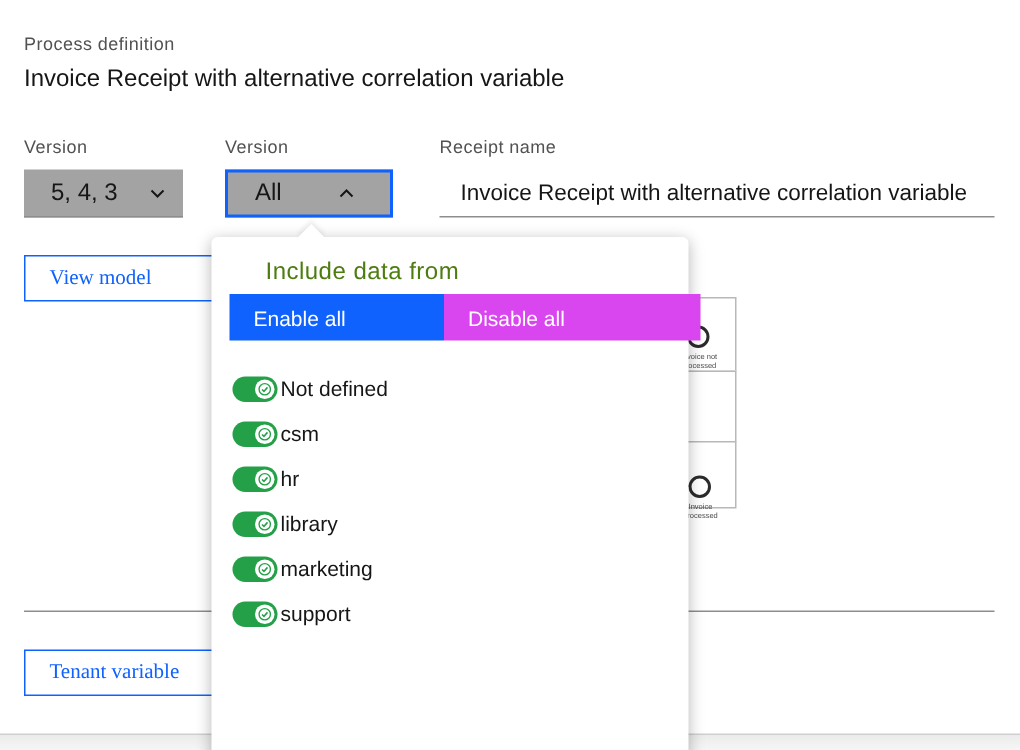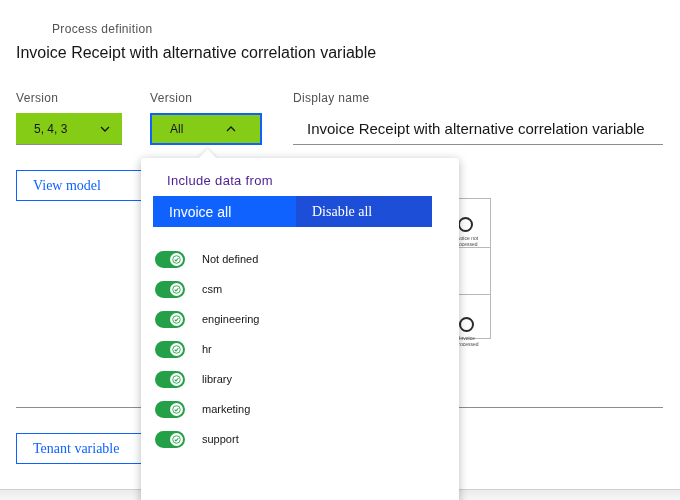--- a/index.html
+++ b/index.html
@@ -6,31 +6,31 @@
   html,body { width:680px; height:500px; }
   body {
     position:relative; overflow:hidden; background:#ffffff;
     font-family:"Liberation Sans", sans-serif; color:#161616;
     -webkit-font-smoothing:antialiased;
   }
   .abs { position:absolute; }
   .field-label { font-size:12px; color:#525252; letter-spacing:.32px; }
 
   
-  #proc-def-label { left:16px; top:22px;margin-left:36px; }
+  #proc-def-label { left:16px; top:22px; }
   #proc-def-title { left:16px; top:44px; font-size:16px; color:#161616; }
 
   
   #version-label { left:16px; top:91px; }
   #tenant-label  { left:150px; top:91px; }
   #display-label { left:293px; top:91px; }
 
   .select-box {
-    height:32px; display:flex; align-items:center; background:#84cc16;
-    font-size:12px; color:#161616; cursor:pointer;
+    height:32px; display:flex; align-items:center; background:#a3a3a3;
+    font-size:16px; color:#161616; cursor:pointer;
   }
   #version-select { left:16px; top:113px; width:106px;
     border-bottom:1px solid #8d8d8d; padding:0 12px 0 18px; justify-content:space-between; }
   #tenant-select  { left:150px; top:113px; width:112px;
     border:2px solid #0f62fe; padding:0 24px 0 18px; justify-content:space-between; }
   #display-input  { left:293px; top:113px; width:370px; height:32px;
     border:none; border-bottom:1px solid #8d8d8d; background:#fff;
     font-family:"Liberation Sans", sans-serif; font-size:15px; color:#161616; padding:0 8px 0 14px; }
 
   .chev { display:inline-flex; }
@@ -75,45 +75,45 @@
   #tenant-popover {
     left:141px; top:158px; width:318px; height:360px;
     background:#fff; border-radius:4px; z-index:10;
     box-shadow:0 2px 10px rgba(0,0,0,.28);
   }
   #popover-caret {
     position:absolute; left:60px; top:-6px; width:13px; height:13px;
     background:#fff; transform:rotate(45deg);
     box-shadow:-2px -2px 3px rgba(0,0,0,.07);
   }
-  #include-data-label { position:absolute; left:26px; top:15px; font-size:13px; color:#4c1d95; letter-spacing:.32px; }
+  #include-data-label { position:absolute; left:36px; top:15px; font-size:16px; color:#4d7c0f; letter-spacing:.32px; }
   #bulk-buttons { position:absolute; left:12px; top:38px; display:flex; }
   .bulk-btn { height:31px; border:none; font-size:14px; color:#fff;
     font-family:"Liberation Sans", sans-serif; text-align:left; padding:0 16px;
     display:flex; align-items:center; cursor:pointer; }
   #enable-all-btn  { width:143px; background:#0f62fe; }
-  #disable-all-btn { width:136px; background:#1d4ed8;font-family:Liberation Serif, serif; }
+  #disable-all-btn { width:171px; background:#d946ef; }
 
   #toggle-list { position:absolute; left:14px; top:86px; list-style:none; }
   .toggle-row { height:30px; display:flex; align-items:center; }
   .toggle-pill { position:relative; width:30px; height:17px; border-radius:9px;
     background:#24a148; cursor:pointer; flex:none; }
   .toggle-knob { position:absolute; right:2px; top:2px; width:13px; height:13px;
     border-radius:50%; background:#fff; display:flex; align-items:center; justify-content:center; }
-  .toggle-label { margin-left:17px; font-size:11px; color:#161616; }
+  .toggle-label { margin-left:2px; font-size:14px; color:#161616; }
 </style>
 </head>
 <body>
 
 <div class="abs field-label" id="proc-def-label">Process definition</div>
 <div class="abs" id="proc-def-title">Invoice Receipt with alternative correlation variable</div>
 
 <div class="abs field-label" id="version-label">Version</div>
 <div class="abs field-label" id="tenant-label">Version</div>
-<div class="abs field-label" id="display-label">Display name</div>
+<div class="abs field-label" id="display-label">Receipt name</div>
 
 <div class="abs select-box" id="version-select">
   <span>5, 4, 3</span>
   <span class="chev">
     <svg width="10" height="6" viewBox="0 0 10 6">
         <path d="M1 1l4 4 4-4" stroke="#161616" stroke-width="1.3" fill="none"></path>
       </svg>
   </span>
 </div>
 
@@ -151,21 +151,21 @@
 </div>
 
 <div class="abs" id="divider-1"></div>
 <button class="tertiary-btn" id="rename-variable-btn">Tenant variable</button>
 <div class="abs" id="footer-strip"></div>
 
 <div class="abs" id="tenant-popover">
   <div id="popover-caret"></div>
   <div id="include-data-label">Include data from</div>
   <div id="bulk-buttons">
-    <button class="bulk-btn" id="enable-all-btn">Invoice all</button>
+    <button class="bulk-btn" id="enable-all-btn">Enable all</button>
     <button class="bulk-btn" id="disable-all-btn">Disable all</button>
   </div>
   <ul id="toggle-list">
       <li class="toggle-row">
         <span class="toggle-pill">
           <span class="toggle-knob">
             <span style="display:inline-flex">
               <svg width="9" height="9" viewBox="0 0 10 10">
                 <circle cx="5" cy="5" r="4.2" fill="none" stroke="#24a148" stroke-width="1"></circle>
                 <path d="M3 5.2l1.4 1.4L7 3.6" fill="none" stroke="#24a148" stroke-width="1.2"></path>
@@ -192,33 +192,20 @@
         <span class="toggle-pill">
           <span class="toggle-knob">
             <span style="display:inline-flex">
               <svg width="9" height="9" viewBox="0 0 10 10">
                 <circle cx="5" cy="5" r="4.2" fill="none" stroke="#24a148" stroke-width="1"></circle>
                 <path d="M3 5.2l1.4 1.4L7 3.6" fill="none" stroke="#24a148" stroke-width="1.2"></path>
               </svg>
             </span>
           </span>
         </span>
-        <span class="toggle-label">engineering</span>
-      </li>
-      <li class="toggle-row">
-        <span class="toggle-pill">
-          <span class="toggle-knob">
-            <span style="display:inline-flex">
-              <svg width="9" height="9" viewBox="0 0 10 10">
-                <circle cx="5" cy="5" r="4.2" fill="none" stroke="#24a148" stroke-width="1"></circle>
-                <path d="M3 5.2l1.4 1.4L7 3.6" fill="none" stroke="#24a148" stroke-width="1.2"></path>
-              </svg>
-            </span>
-          </span>
-        </span>
         <span class="toggle-label">hr</span>
       </li>
       <li class="toggle-row">
         <span class="toggle-pill">
           <span class="toggle-knob">
             <span style="display:inline-flex">
               <svg width="9" height="9" viewBox="0 0 10 10">
                 <circle cx="5" cy="5" r="4.2" fill="none" stroke="#24a148" stroke-width="1"></circle>
                 <path d="M3 5.2l1.4 1.4L7 3.6" fill="none" stroke="#24a148" stroke-width="1.2"></path>
               </svg>

